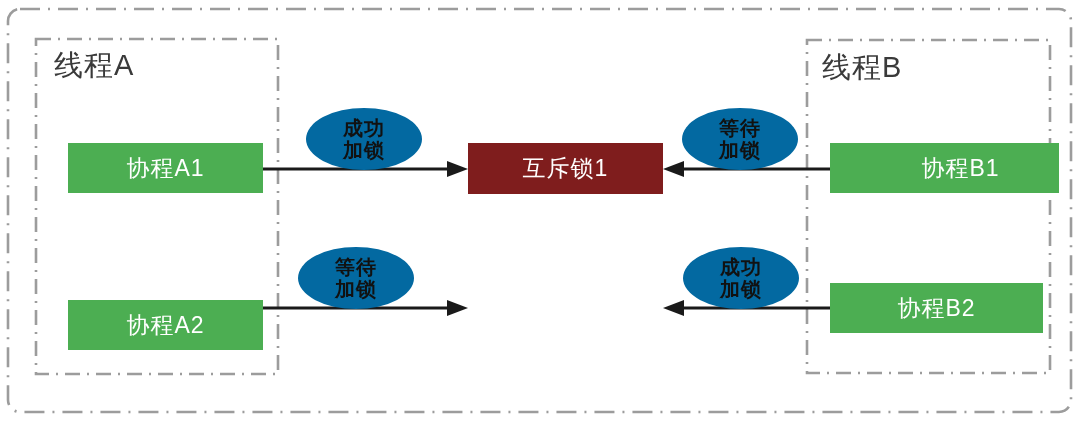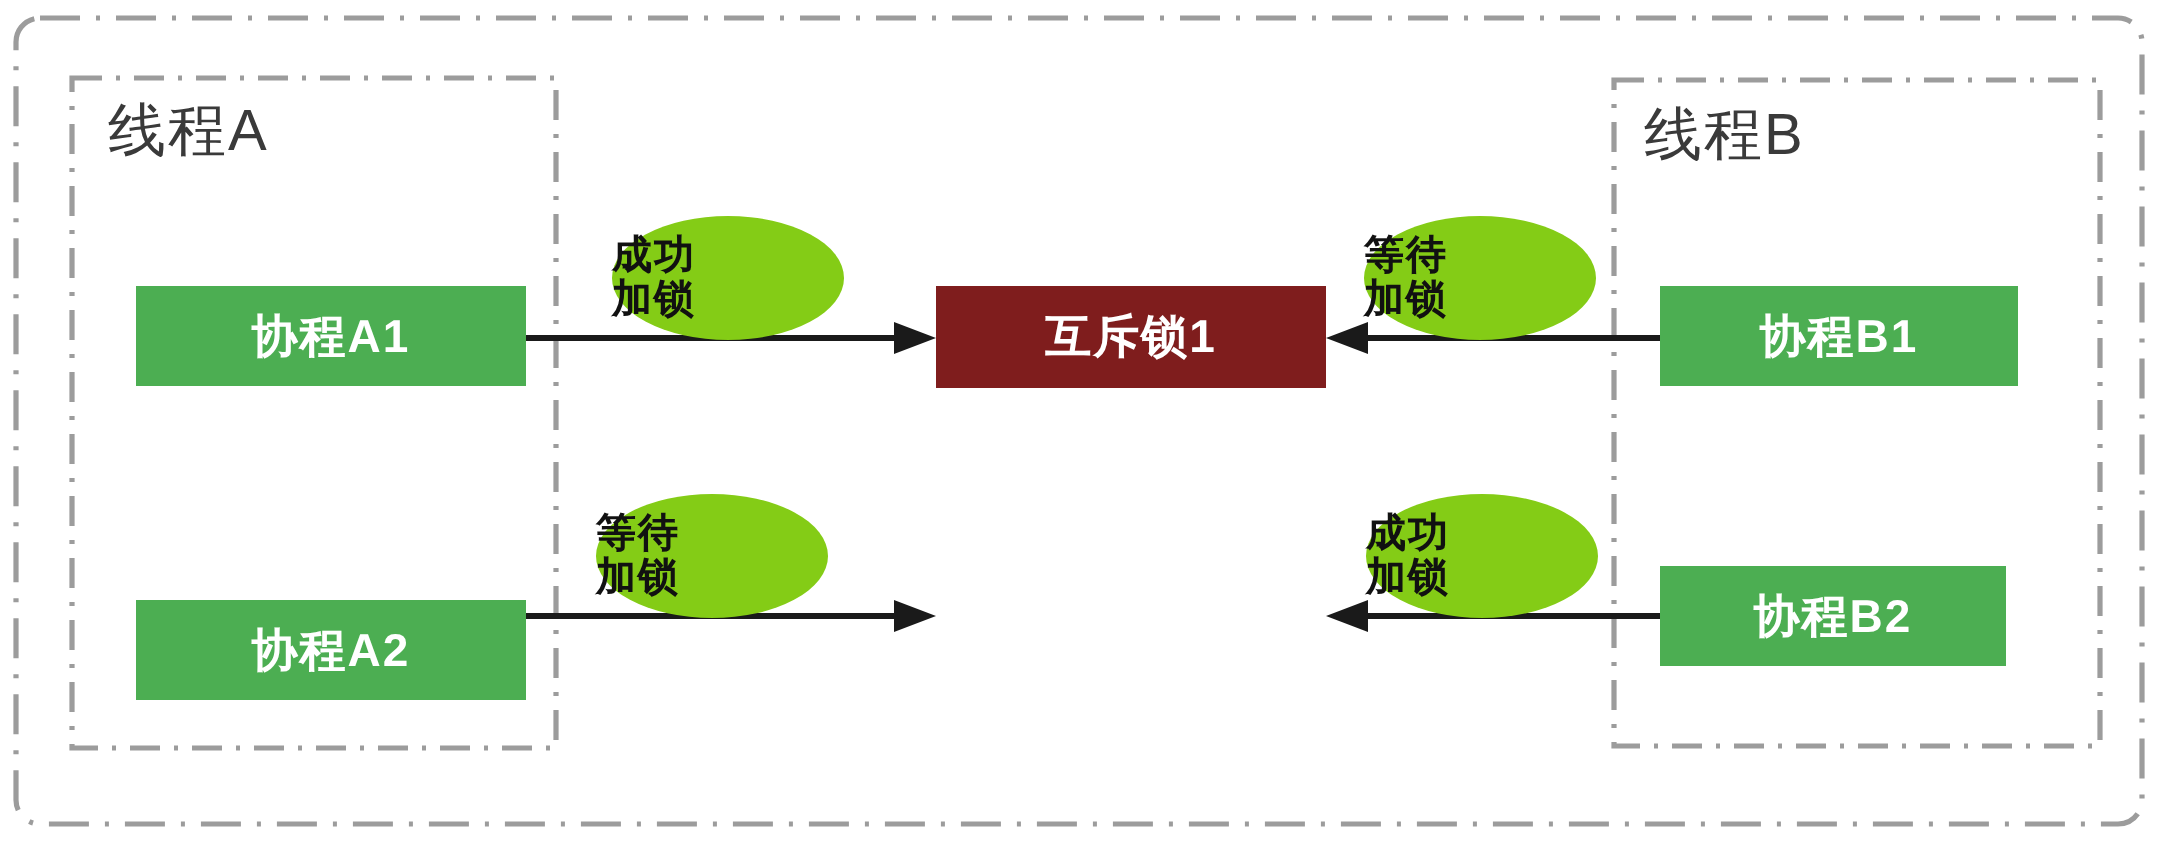--- a/index.html
+++ b/index.html
@@ -26,40 +26,41 @@
   }
   .thread-a-label { left: 54px; top: 46px; }
   .thread-b-label { left: 822px; top: 48px; }
   .node {
     position: absolute;
     display: flex;
     align-items: center;
     justify-content: center;
     color: #ffffff;
     font-size: 23px;
-    font-weight: 700;
+    font-weight: 400;
     letter-spacing: 1px;
     white-space: nowrap;
   }
   .coroutine { background: #4cae52; width: 195px; height: 50px; }
   .mutex     { background: #7f1d1d; width: 195px; height: 51px; }
   .co-a1 { left: 68px;  top: 143px; }
   .co-a2 { left: 68px;  top: 300px; }
-  .co-b1 { left: 830px; top: 143px; width: 179px; }
-  .co-b2 { left: 830px; top: 283px; width: 173px; }
+  .co-b1 { left: 830px; top: 143px; width: 197px; padding-left: 32px; }
+  .co-b2 { left: 830px; top: 283px; width: 213px; }
   .mx-1  { left: 468px; top: 143px; }
   .mx-2  { left: 468px; top: 283px; }
   .edge-ellipse {
     position: absolute;
     width: 116px;
     height: 62px;
-    background: #84cc16;
+    background: #0369a1;
     border-radius: 50%;
     display: flex;
     flex-direction: column;
+    align-items: center;
     justify-content: center;
     color: #111111;
     font-size: 20px;
     font-weight: 700;
     line-height: 1.12;
     letter-spacing: 1px;
   }
   .el-1 { left: 306px; top: 108px; }
   .el-2 { left: 682px; top: 108px; }
   .el-3 { left: 298px; top: 247px; }

